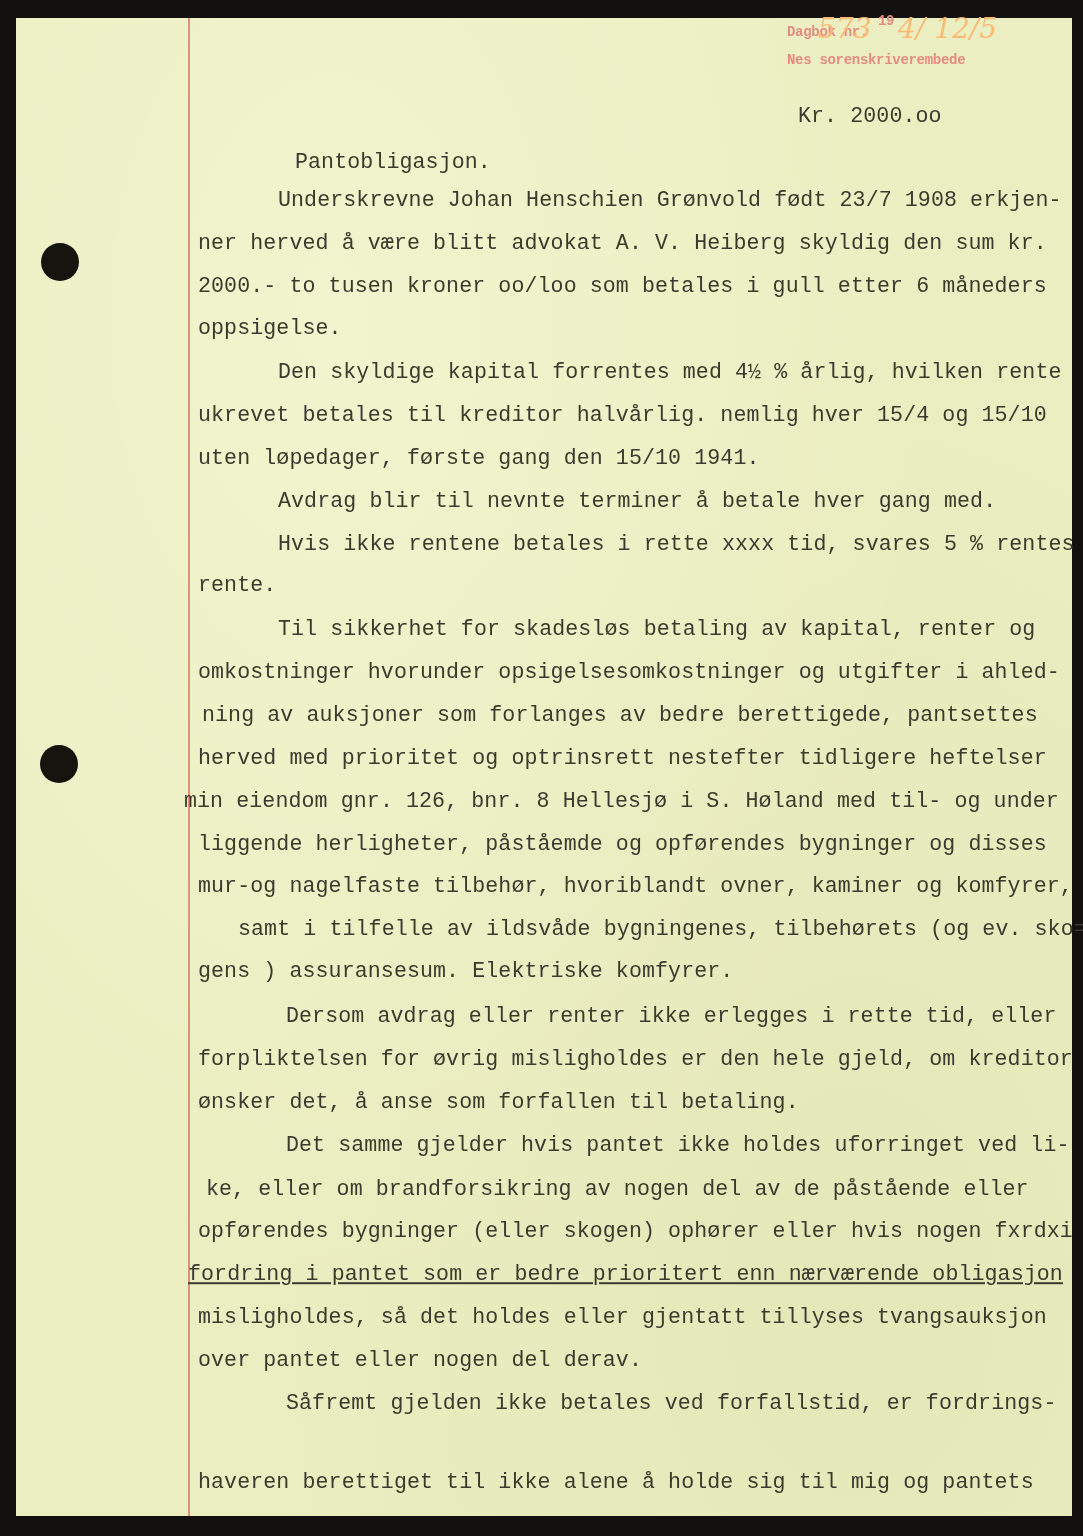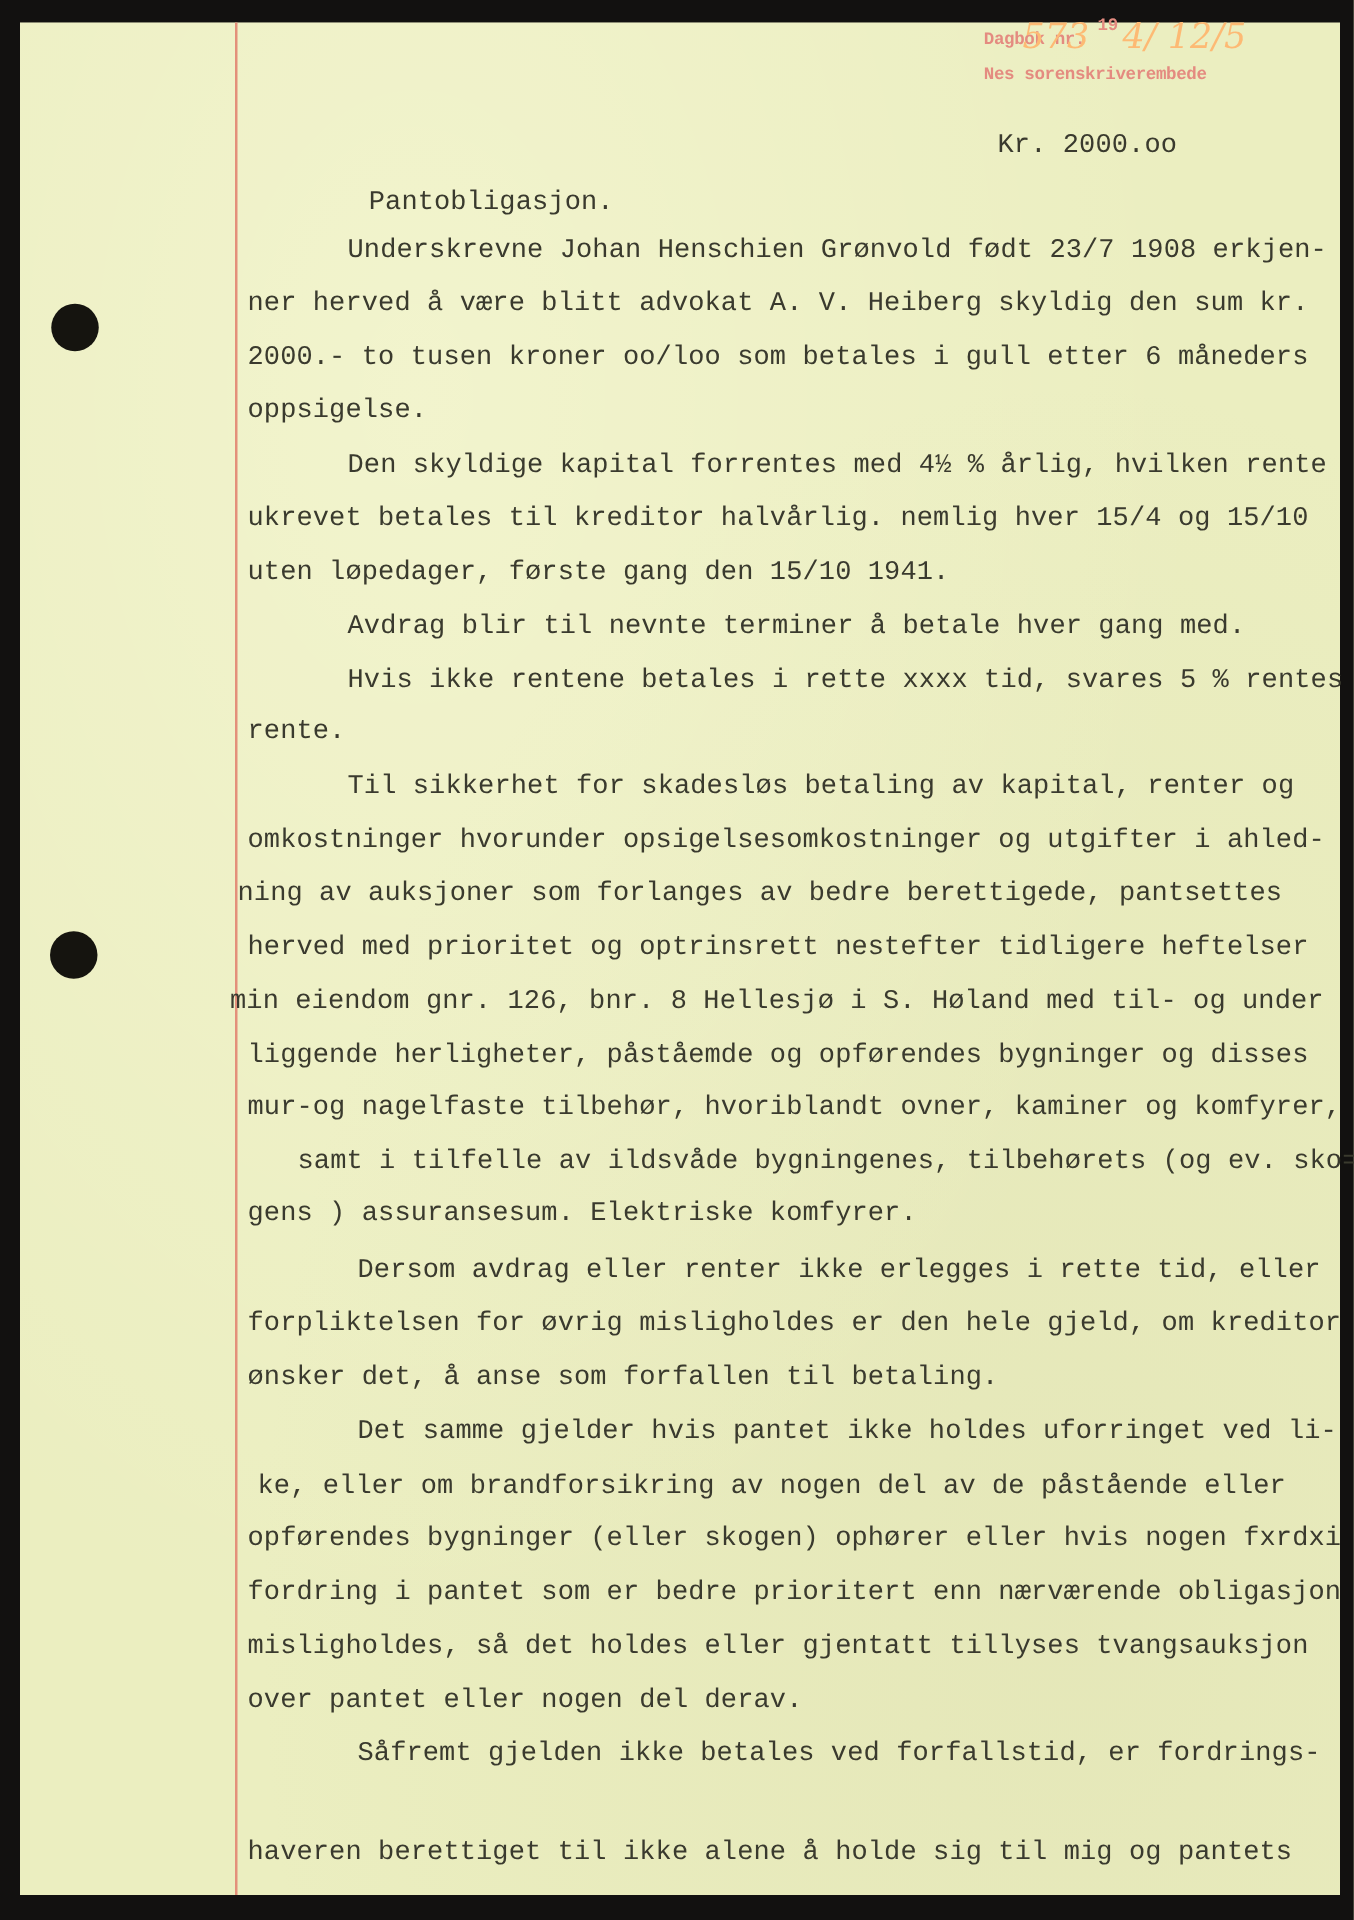--- a/index.html
+++ b/index.html
@@ -58,31 +58,31 @@
     <div class="line" style="left: 198px; top: 287px;">2000.- to tusen kroner oo/loo som betales i gull etter 6 måneders</div>
     <div class="line" style="left: 198px; top: 329px;">oppsigelse.</div>
     <div class="line" style="left: 278px; top: 373px;">Den skyldige kapital forrentes med 4½ % årlig, hvilken rente</div>
     <div class="line" style="left: 198px; top: 416px;">ukrevet betales til kreditor halvårlig. nemlig hver 15/4 og 15/10</div>
     <div class="line" style="left: 198px; top: 459px;">uten løpedager, første gang den 15/10 1941.</div>
     <div class="line" style="left: 278px; top: 502px;">Avdrag blir til nevnte terminer å betale hver gang med.</div>
     <div class="line" style="left: 278px; top: 545px;">Hvis ikke rentene betales i rette xxxx tid, svares 5 % rentes</div>
     <div class="line" style="left: 198px; top: 586px;">rente.</div>
     <div class="line" style="left: 278px; top: 630px;">Til sikkerhet for skadesløs betaling av kapital, renter og</div>
     <div class="line" style="left: 198px; top: 673px;">omkostninger hvorunder opsigelsesomkostninger og utgifter i ahled-</div>
-    <div class="line" style="left: 190px; top: 716px;">ning av auksjoner som forlanges av bedre berettigede, pantsettes</div>
+    <div class="line" style="left: 202px; top: 716px;">ning av auksjoner som forlanges av bedre berettigede, pantsettes</div>
     <div class="line" style="left: 198px; top: 759px;">herved med prioritet og optrinsrett nestefter tidligere heftelser</div>
     <div class="line" style="left: 184px; top: 802px;">min eiendom gnr. 126, bnr. 8 Hellesjø i S. Høland med til- og under</div>
     <div class="line" style="left: 198px; top: 845px;">liggende herligheter, påståemde og opførendes bygninger og disses</div>
     <div class="line" style="left: 198px; top: 887px;">mur-og nagelfaste tilbehør, hvoriblandt ovner, kaminer og komfyrer,</div>
     <div class="line" style="left: 198px; top: 930px; margin-left: 40px;">samt i tilfelle av ildsvåde bygningenes, tilbehørets (og ev. sko=</div>
     <div class="line" style="left: 198px; top: 972px;">gens ) assuransesum. Elektriske komfyrer.</div>
     <div class="line" style="left: 286px; top: 1017px;">Dersom avdrag eller renter ikke erlegges i rette tid, eller</div>
     <div class="line" style="left: 198px; top: 1060px;">forpliktelsen for øvrig misligholdes er den hele gjeld, om kreditor</div>
     <div class="line" style="left: 198px; top: 1103px;">ønsker det, å anse som forfallen til betaling.</div>
     <div class="line" style="left: 286px; top: 1146px;">Det samme gjelder hvis pantet ikke holdes uforringet ved li-</div>
     <div class="line" style="left: 206px; top: 1190px;">ke, eller om brandforsikring av nogen del av de påstående eller</div>
     <div class="line" style="left: 198px; top: 1232px;">opførendes bygninger (eller skogen) ophører eller hvis nogen fxrdxi</div>
-    <div class="line" style="left: 198px; top: 1275px;">fordring i pantet som er bedre prioritert enn nærværende obligasjon</div>
+    <div class="line" style="left: 188px; top: 1275px; text-decoration: underline;">fordring i pantet som er bedre prioritert enn nærværende obligasjon</div>
     <div class="line" style="left: 198px; top: 1318px;">misligholdes, så det holdes eller gjentatt tillyses tvangsauksjon</div>
     <div class="line" style="left: 198px; top: 1361px;">over pantet eller nogen del derav.</div>
     <div class="line" style="left: 286px; top: 1404px;">Såfremt gjelden ikke betales ved forfallstid, er fordrings-</div>
     <div class="line" style="left: 198px; top: 1447px; margin-top: 36px;">haveren berettiget til ikke alene å holde sig til mig og pantets</div>
   </div>
 
 </body></html>

